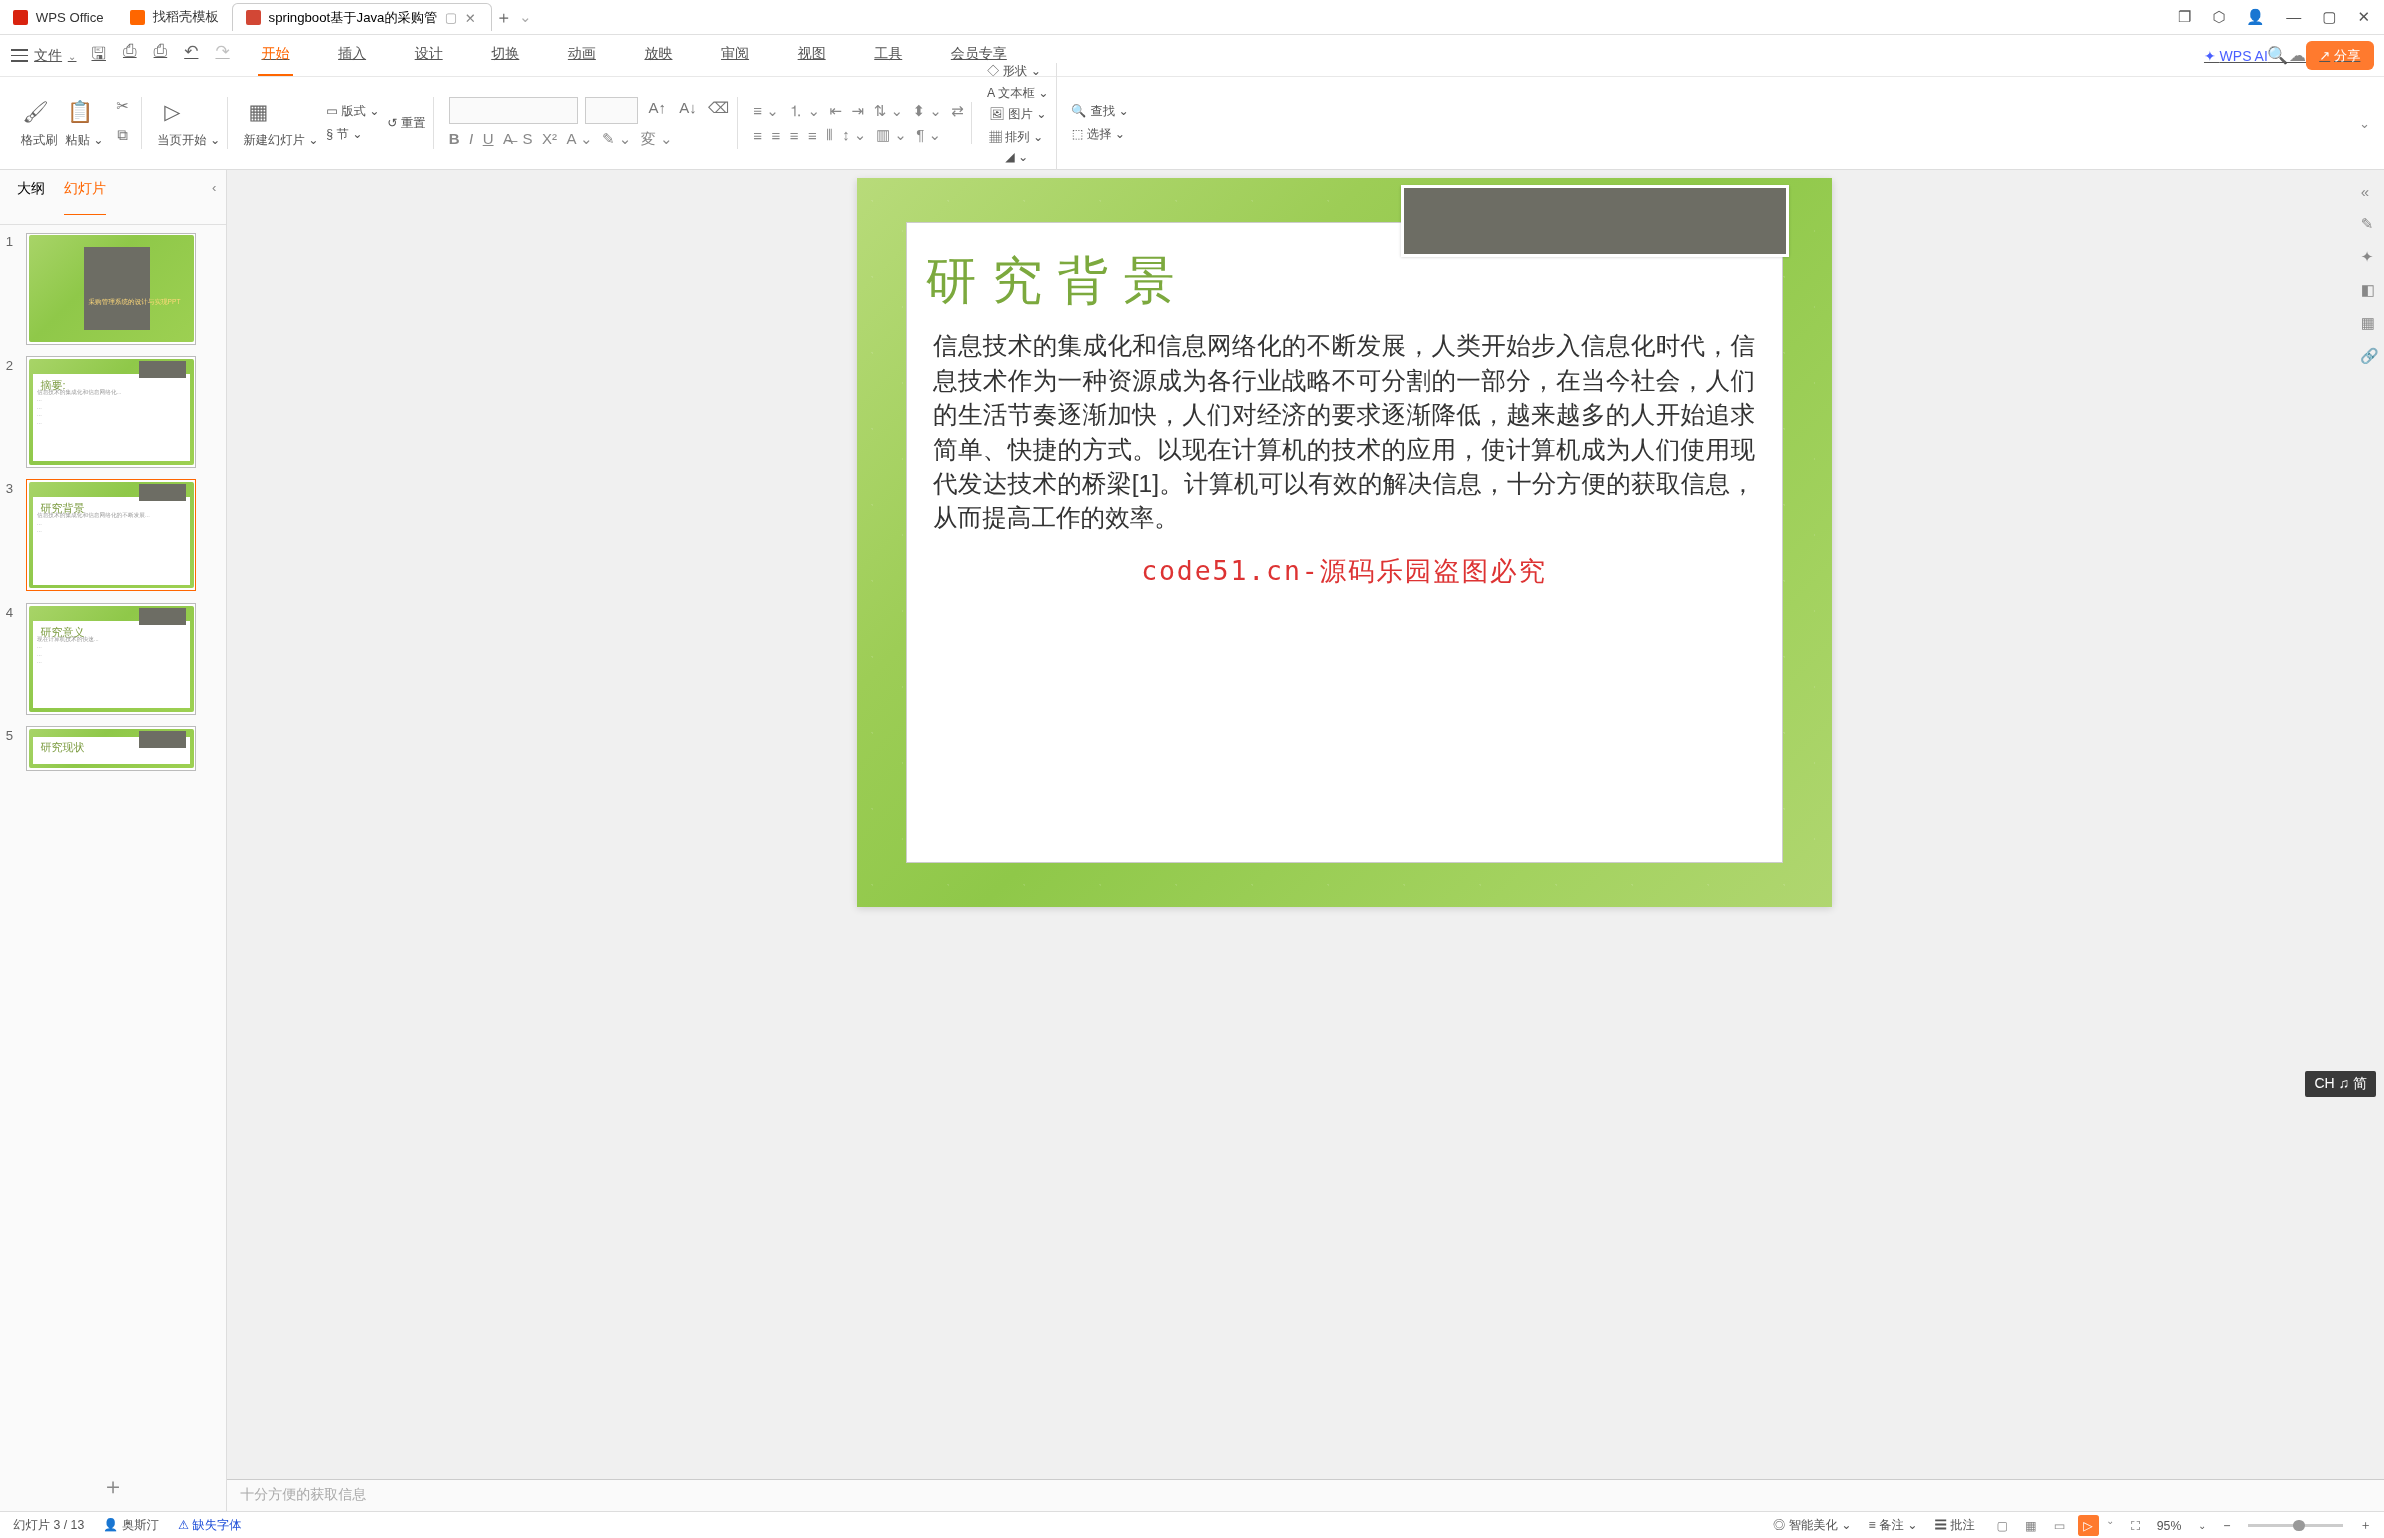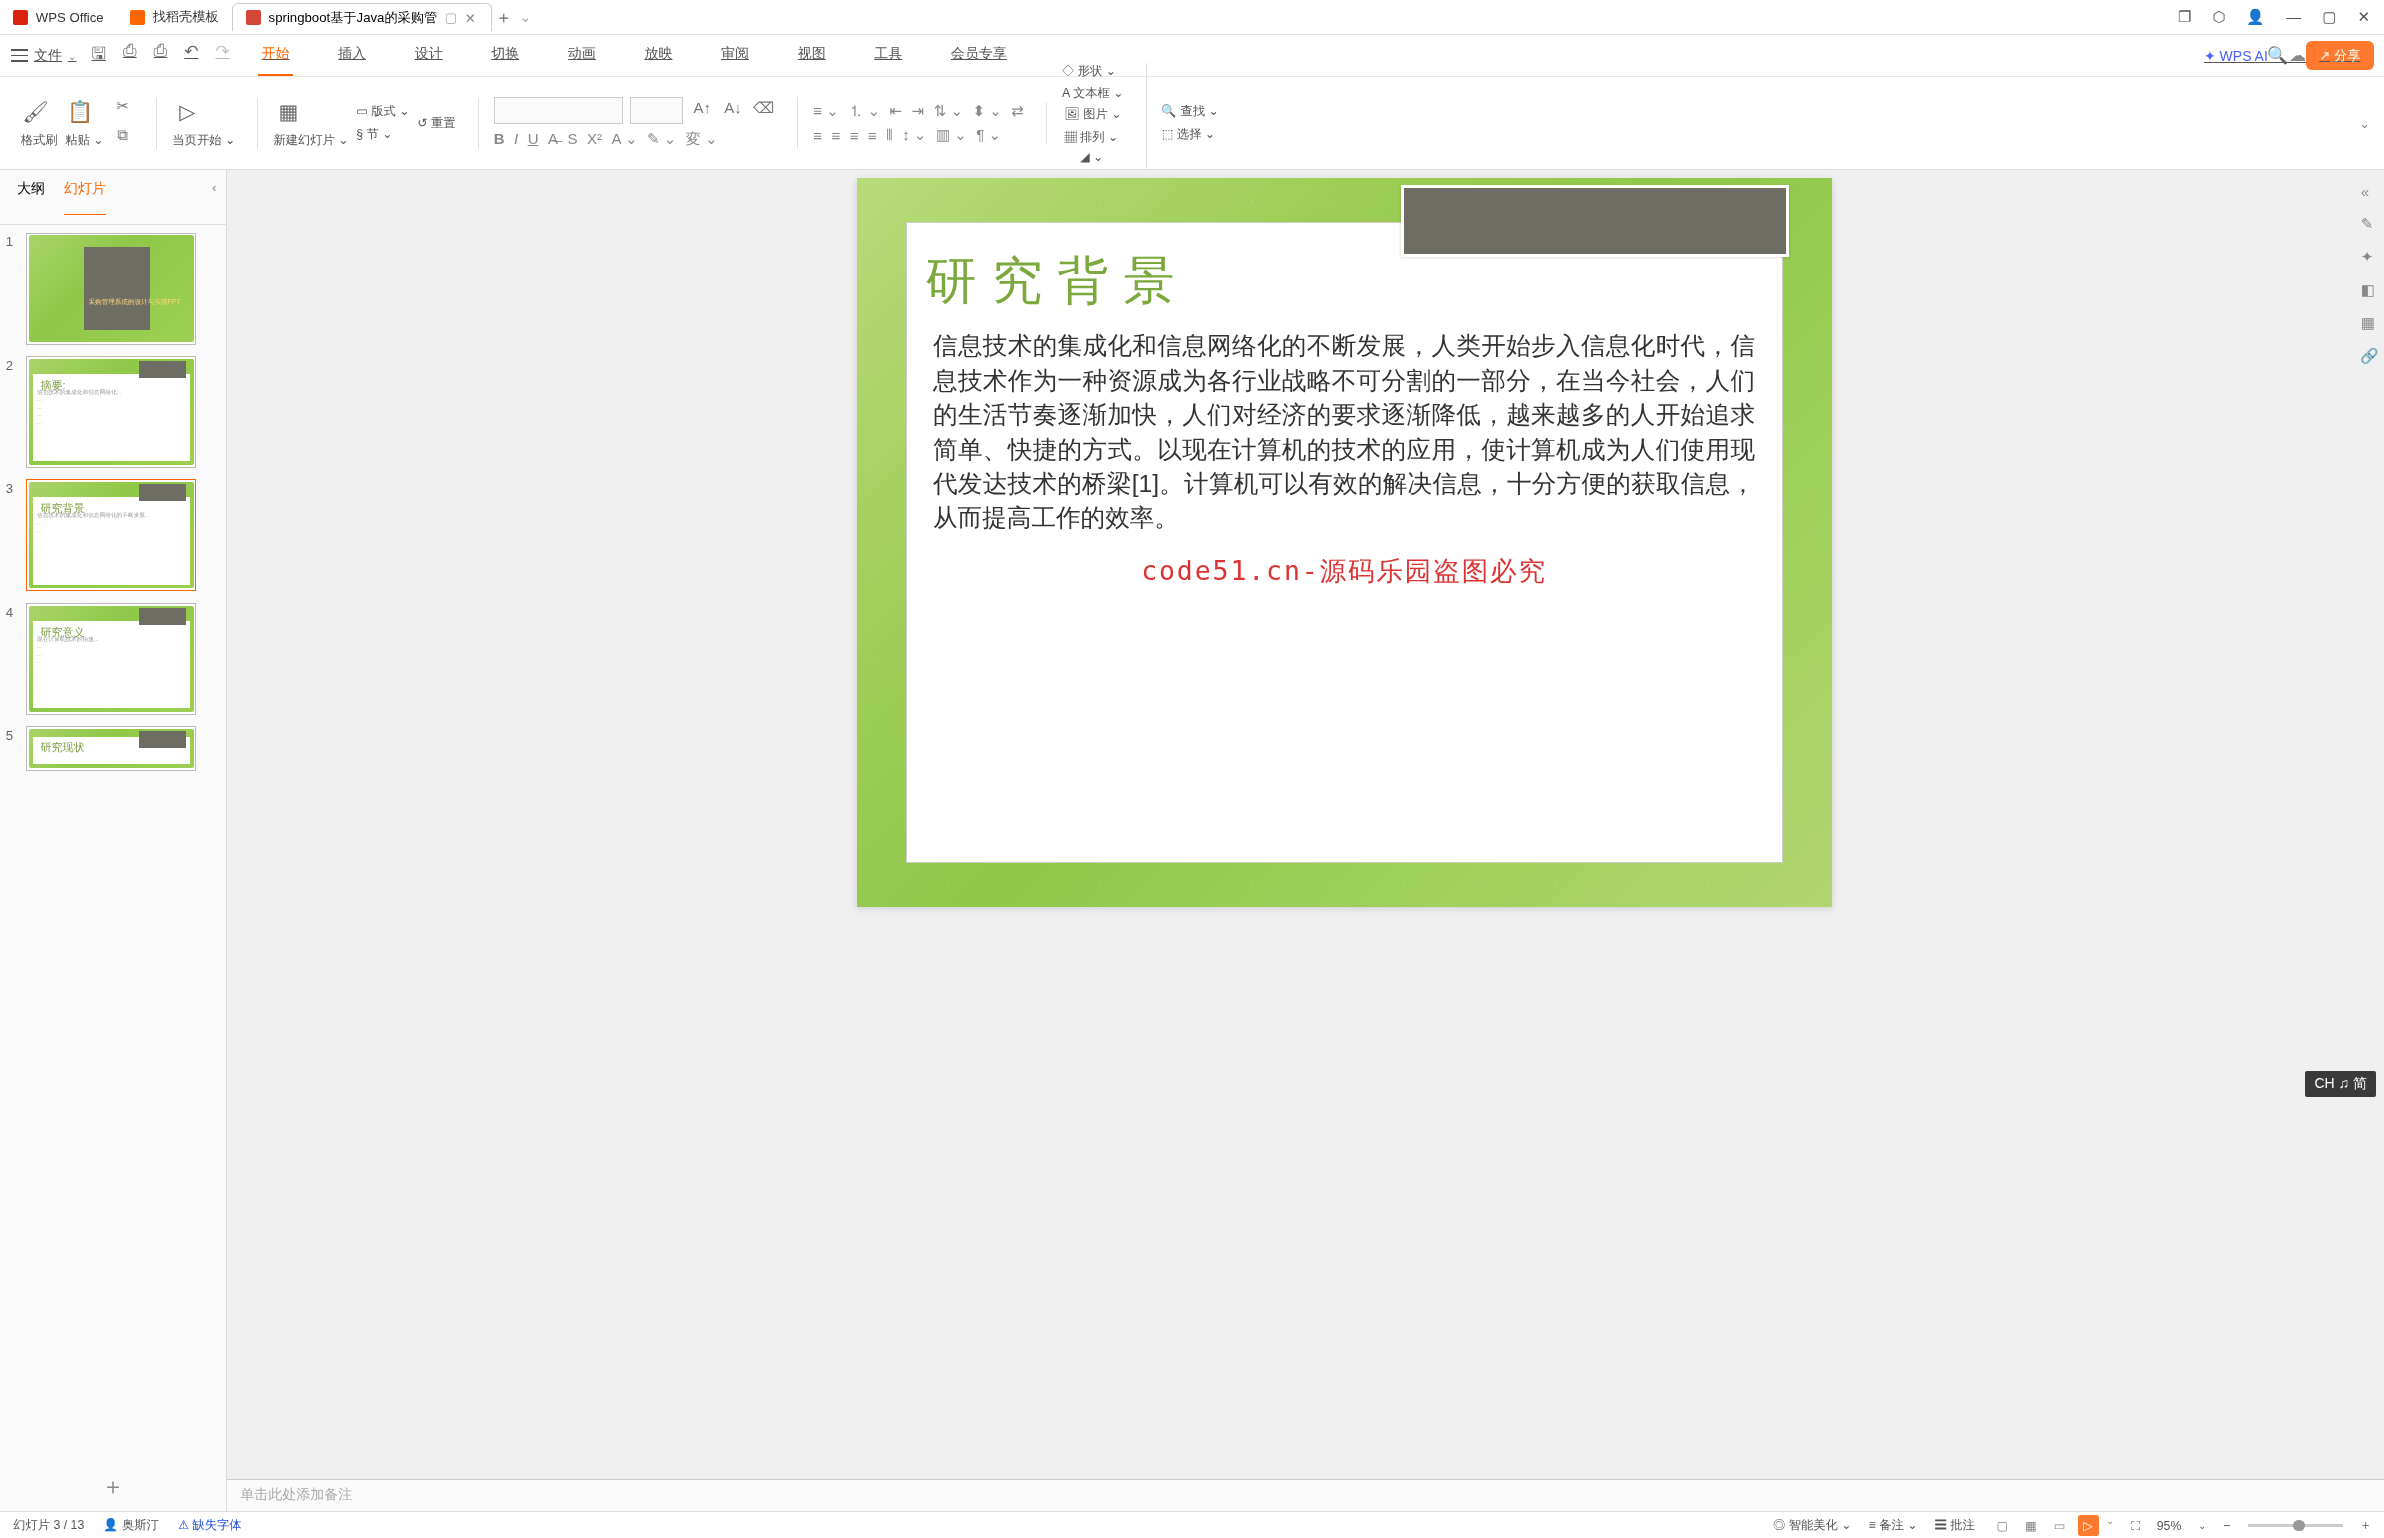--- a/index.html
+++ b/index.html
@@ -31,21 +31,21 @@
 .menu-tab{padding:9.5px 3.8px;cursor:pointer;position:relative;}
 .menu-tab.active{color:#ff6600;}
 .menu-tab.active::after{content:"";position:absolute;bottom:0;left:0;right:0;height:1.9px;background:#ff6600;}
 .menu-right{margin-left:auto;display:flex;align-items:center;}
 .share-btn{background:#ff7a2e;color:#fff;padding:5.7px 13.2px;border-radius:5.7px;font-size:13.2px;display:flex;align-items:center;gap:3.8px;}
 .wps-ai{color:#4a5fff;font-weight:500;}
 
 
 .ribbon{height:93px;background:#fff;display:flex;align-items:center;padding:5.7px 15px;gap:9.5px;border-bottom:0.9px solid #ddd;font-size:12.3px;color:#555;}
 .rib-group{display:flex;flex-direction:column;align-items:center;gap:3.8px;padding:0 5.7px;}
-.rib-group.sep{border-right:0.9px solid #e0e0e0;padding-right:22px;}
+.rib-group.sep{border-right:0.9px solid #e0e0e0;padding-right:7px;}
 .rib-icon{width:30px;height:30px;display:flex;align-items:center;justify-content:center;font-size:21px;color:#666;}
 .rib-row{display:flex;gap:7.6px;align-items:center;}
 .rib-col{display:flex;flex-direction:column;gap:5.7px;}
 .rib-label{font-size:12.3px;white-space:nowrap;}
 .font-combo{width:129px;height:26.5px;border:0.9px solid #ccc;background:#fafafa;}
 .size-combo{width:53px;height:26.5px;border:0.9px solid #ccc;background:#fafafa;}
 .small-btn{width:23px;height:23px;color:#777;font-size:15px;text-align:center;cursor:pointer;}
 .fmt-btns{display:flex;gap:9.5px;color:#888;}
 .fmt-btns span{cursor:pointer;font-size:15px;}
 
@@ -341,21 +341,21 @@
       </div>
     </div>
     <div class="right-rail">
       <span>«</span>
       <span>✎</span>
       <span>✦</span>
       <span>◧</span>
       <span>▦</span>
       <span>🔗</span>
     </div>
-    <div class="notes-bar">单击此处添加备注</div>
+    <div class="notes-bar">十分方便的获取信息</div>
   </div>
 </div>
 
 <div class="statusbar">
   <span>幻灯片 3 / 13</span>
   <span>👤 <span>奥斯汀</span></span>
   <span class="warn">⚠ <span>缺失字体</span></span>
   <div class="status-right">
     <span>◎ <span>智能美化</span> ⌄</span>
     <span>≡ <span>备注</span> ⌄</span>

